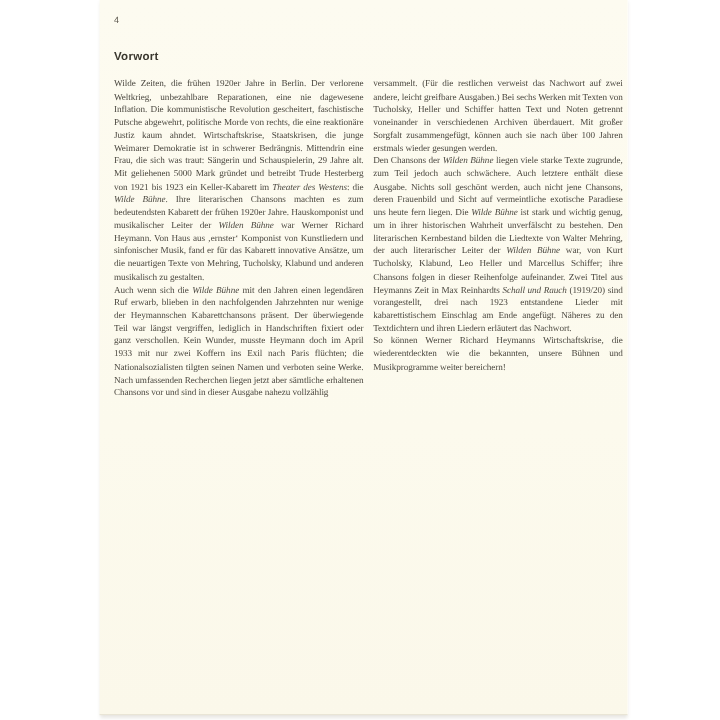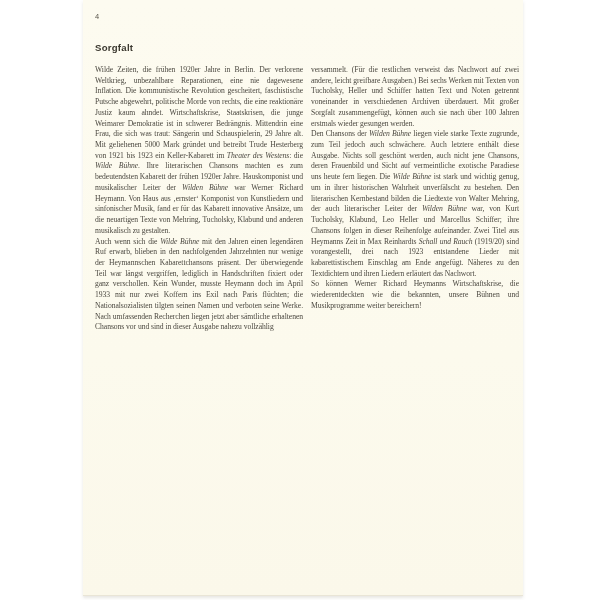--- a/index.html
+++ b/index.html
@@ -62,21 +62,21 @@
   .para em {
     font-style: italic;
   }
 </style>
 </head>
 <body>
 
 <div class="book-page">
   <div class="page-number">4</div>
 
-  <h1 class="section-heading">Sorgfalt</h1>
+  <h1 class="section-heading">Vorwort</h1>
 
   <div class="text-columns">
     <div class="text-column">
         <p class="para"><span>Wilde Zeiten, die frühen 1920er Jahre in Berlin. Der verlorene Weltkrieg, unbezahlbare Reparationen, eine nie dagewesene Inflation. Die kommunistische Revolution gescheitert, faschistische Putsche abgewehrt, politische Morde von rechts, die eine reaktionäre Justiz kaum ahndet. Wirtschaftskrise, Staatskrisen, die junge Weimarer Demokratie ist in schwerer Bedrängnis. Mittendrin eine Frau, die sich was traut: Sängerin und Schauspielerin, 29 Jahre alt. Mit geliehenen 5000 Mark gründet und betreibt Trude Hesterberg von 1921 bis 1923 ein Keller-Kabarett im </span><em>Theater des Westens</em><span>: die </span><em>Wilde Bühne</em><span>. Ihre literarischen Chansons machten es zum bedeutendsten Kabarett der frühen 1920er Jahre. Hauskomponist und musikalischer Leiter der </span><em>Wilden Bühne</em><span> war Werner Richard Heymann. Von Haus aus ‚ernster‘ Komponist von Kunstliedern und sinfonischer Musik, fand er für das Kabarett innovative Ansätze, um die neuartigen Texte von Mehring, Tucholsky, Klabund und anderen musikalisch zu gestalten.</span></p>
         <p class="para"><span>Auch wenn sich die </span><em>Wilde Bühne</em><span> mit den Jahren einen legendären Ruf erwarb, blieben in den nachfolgenden Jahrzehnten nur wenige der Heymannschen Kabarettchansons präsent. Der überwiegende Teil war längst vergriffen, lediglich in Handschriften fixiert oder ganz verschollen. Kein Wunder, musste Heymann doch im April 1933 mit nur zwei Koffern ins Exil nach Paris flüchten; die Nationalsozialisten tilgten seinen Namen und verboten seine Werke. Nach umfassenden Recherchen liegen jetzt aber sämtliche erhaltenen Chansons vor und sind in dieser Ausgabe nahezu vollzählig</span></p>
       </div>
     <div class="text-column">
         <p class="para"><span>versammelt. (Für die restlichen verweist das Nachwort auf zwei andere, leicht greifbare Ausgaben.) Bei sechs Werken mit Texten von Tucholsky, Heller und Schiffer hatten Text und Noten getrennt voneinander in verschiedenen Archiven überdauert. Mit großer Sorgfalt zusammengefügt, können auch sie nach über 100 Jahren erstmals wieder gesungen werden.</span></p>
         <p class="para"><span>Den Chansons der </span><em>Wilden Bühne</em><span> liegen viele starke Texte zugrunde, zum Teil jedoch auch schwächere. Auch letztere enthält diese Ausgabe. Nichts soll geschönt werden, auch nicht jene Chansons, deren Frauenbild und Sicht auf vermeintliche exotische Paradiese uns heute fern liegen. Die </span><em>Wilde Bühne</em><span> ist stark und wichtig genug, um in ihrer historischen Wahrheit unverfälscht zu bestehen. Den literarischen Kernbestand bilden die Liedtexte von Walter Mehring, der auch literarischer Leiter der </span><em>Wilden Bühne</em><span> war, von Kurt Tucholsky, Klabund, Leo Heller und Marcellus Schiffer; ihre Chansons folgen in dieser Reihenfolge aufeinander. Zwei Titel aus Heymanns Zeit in Max Reinhardts </span><em>Schall und Rauch</em><span> (1919/20) sind vorangestellt, drei nach 1923 entstandene Lieder mit kabarettistischem Einschlag am Ende angefügt. Näheres zu den Textdichtern und ihren Liedern erläutert das Nachwort.</span></p>
         <p class="para"><span>So können Werner Richard Heymanns Wirtschaftskrise, die wiederentdeckten wie die bekannten, unsere Bühnen und Musikprogramme weiter bereichern!</span></p>

